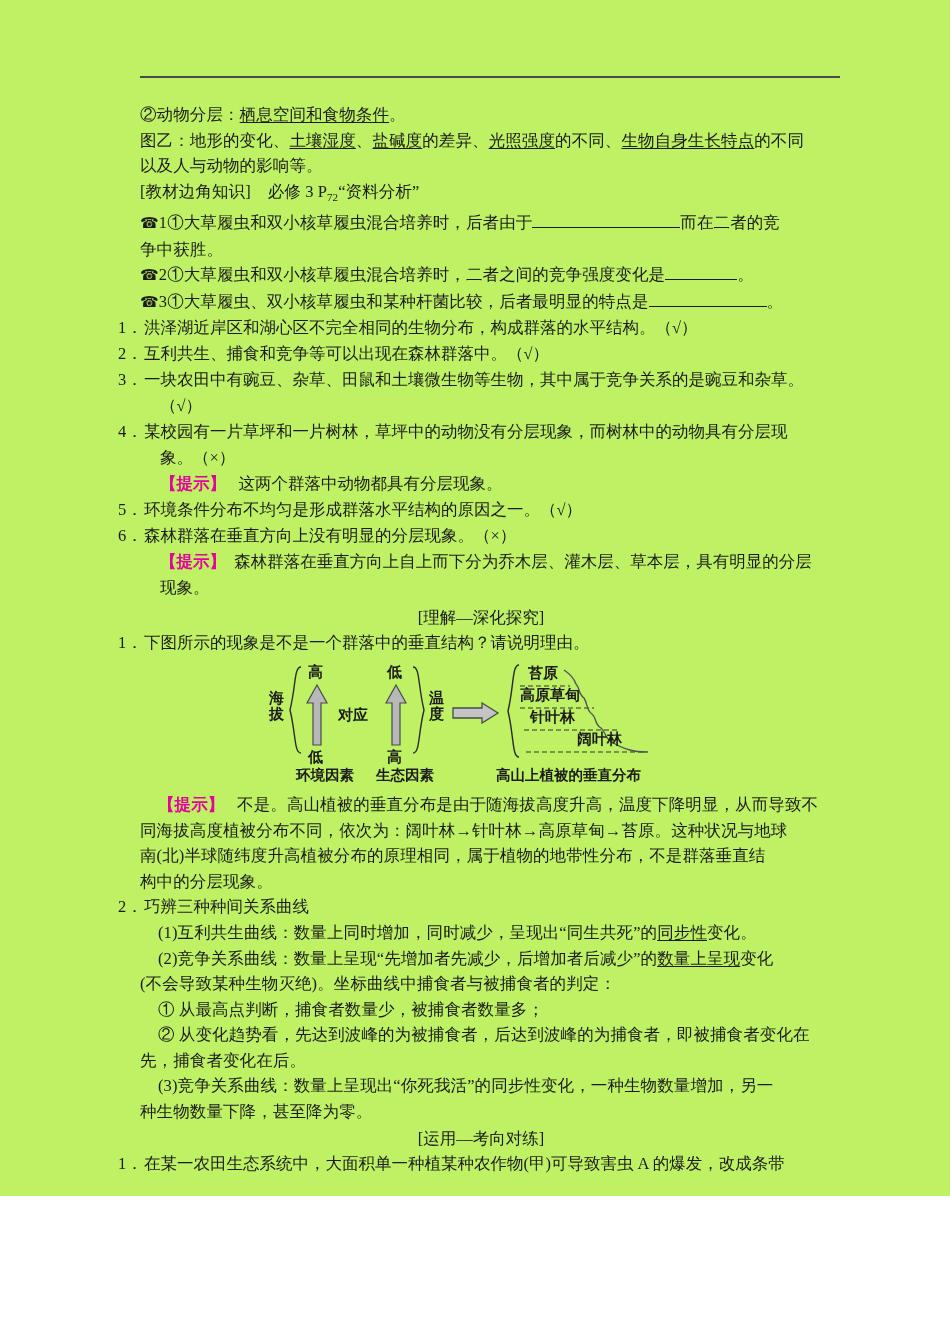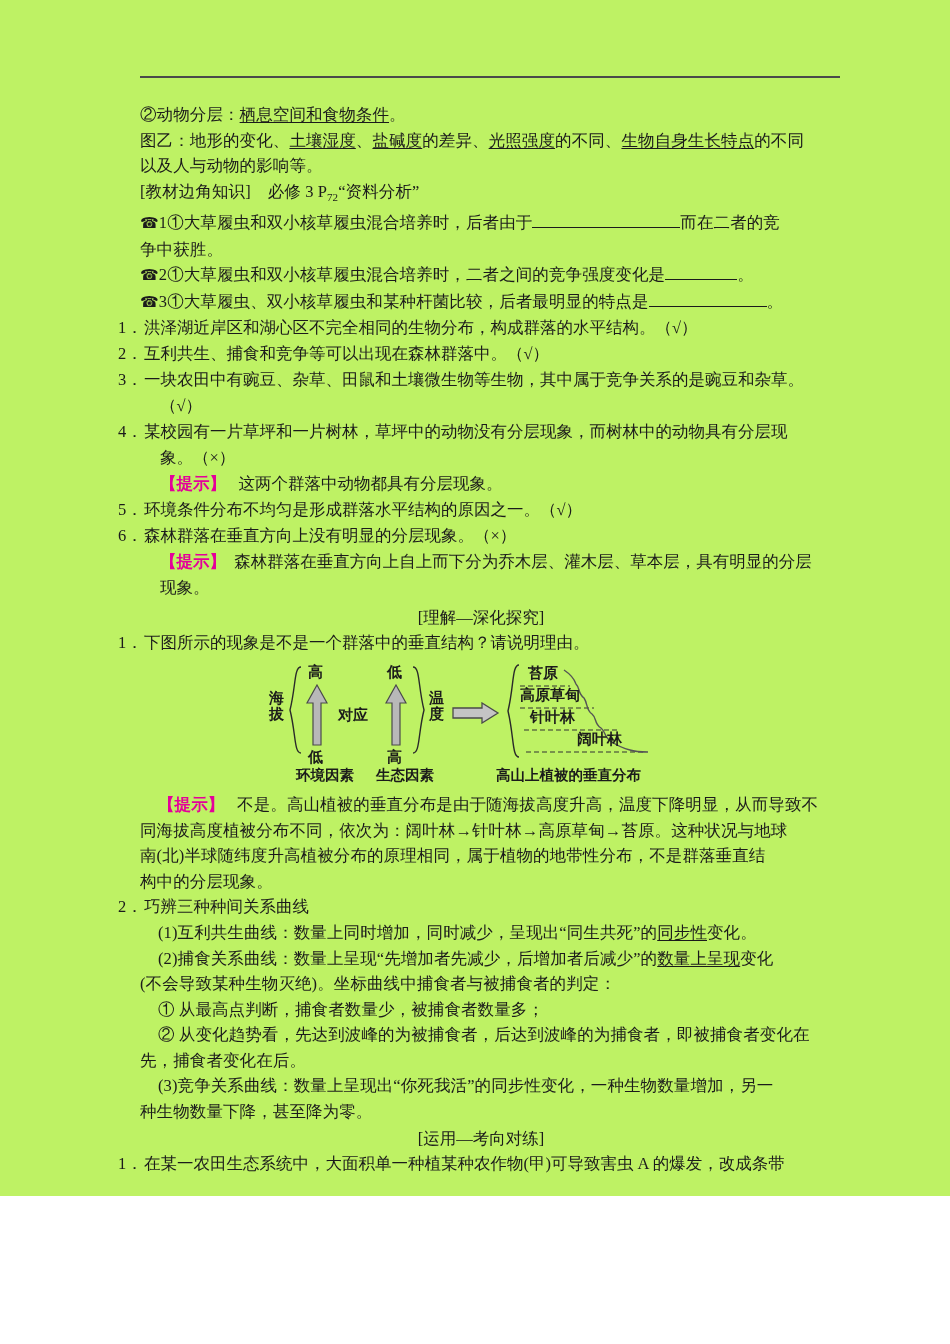--- a/index.html
+++ b/index.html
@@ -282,21 +282,21 @@
     <div class="num-item">
       <div class="n">2．</div>
       <div class="body">巧辨三种种间关系曲线</div>
     </div>
 
     <div class="line ind1">
       <span>(1)</span><span>互利共生曲线：数量上同时增加，同时减少，呈现出“同生共死”的</span><span class="u">同步性</span><span>变化。</span>
     </div>
 
     <div class="line ind1">
-      <span>(2)</span><span>捕食关系曲线：数量上呈现“先增加者先减少，后增加者后减少”的</span><span class="u">数量上呈现</span><span>变化</span>
+      <span>(2)</span><span>竞争关系曲线：数量上呈现“先增加者先减少，后增加者后减少”的</span><span class="u">数量上呈现</span><span>变化</span>
     </div>
     <div class="line ind0">(不会导致某种生物灭绝)。坐标曲线中捕食者与被捕食者的判定：</div>
 
     <div class="line ind1">① 从最高点判断，捕食者数量少，被捕食者数量多；</div>
     <div class="line ind1">② 从变化趋势看，先达到波峰的为被捕食者，后达到波峰的为捕食者，即被捕食者变化在</div>
     <div class="line ind0">先，捕食者变化在后。</div>
     <div class="line ind1">(3)竞争关系曲线：数量上呈现出“你死我活”的同步性变化，一种生物数量增加，另一</div>
     <div class="line ind0">种生物数量下降，甚至降为零。</div>
 
     <div class="centered" style="margin-top:2px;">[运用—考向对练]</div>

